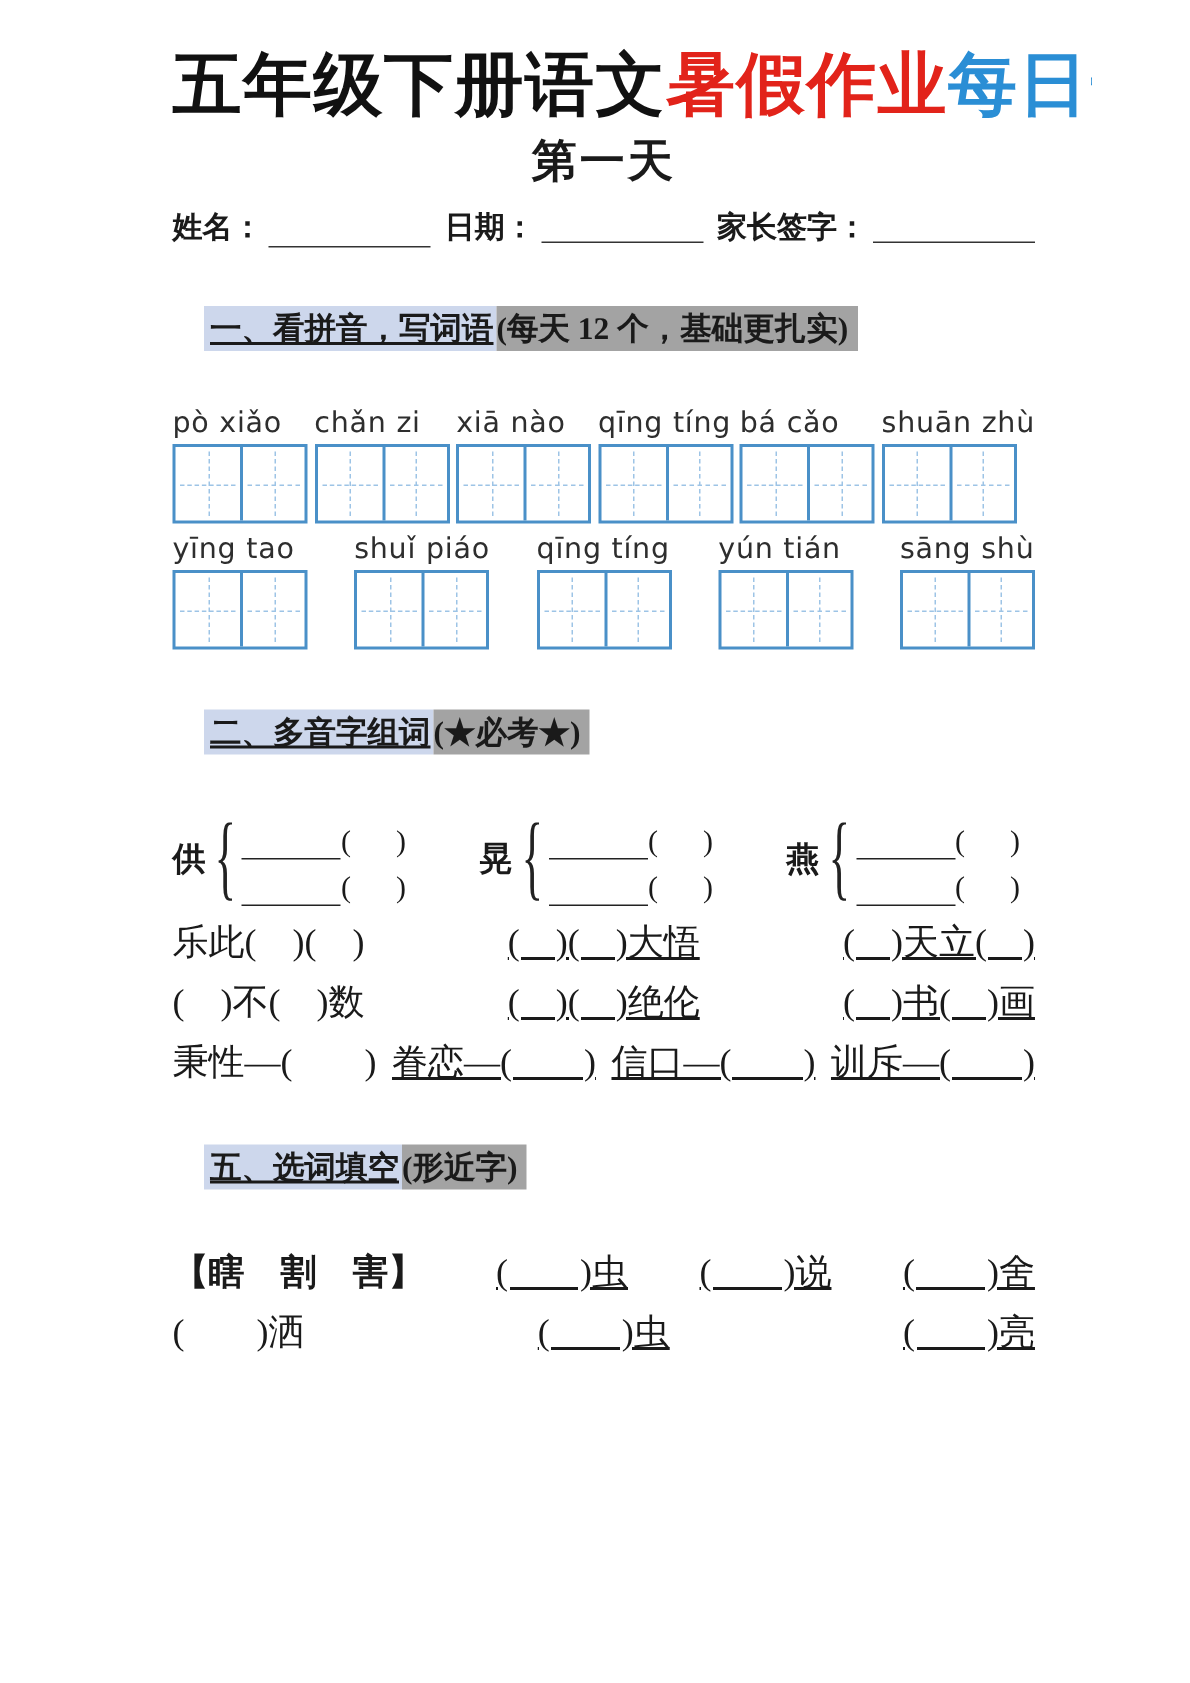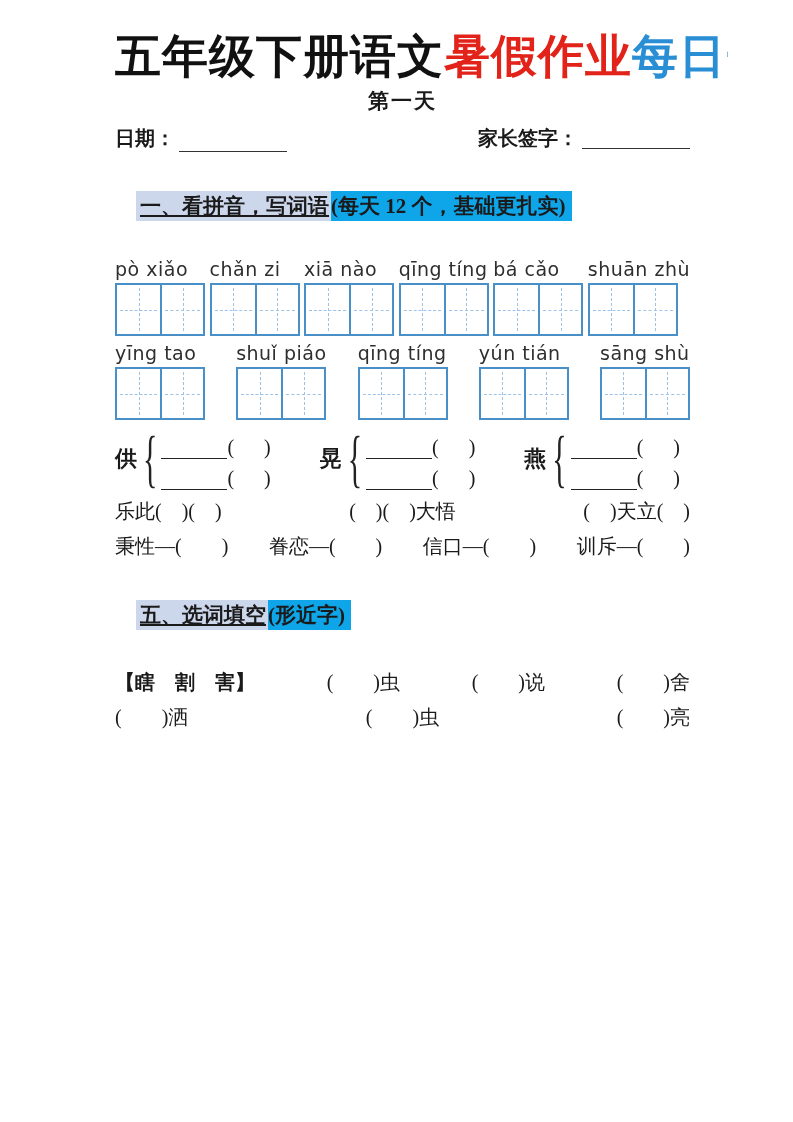--- a/index.html
+++ b/index.html
@@ -10,30 +10,30 @@
     padding:30px 38px 20px 50px;
     font-family:"Liberation Serif","DejaVu Serif",serif;
     color:#1a1a1a;
   }
   
   .title { text-align:center; font-family:"Liberation Sans","DejaVu Sans",sans-serif;
            font-weight:bold; font-size:46px; line-height:1.15; letter-spacing:1px; white-space:nowrap; }
   .title .t-black { color:#111111; }
   .title .t-red   { color:#e2231a; }
   .title .t-blue  { color:#2a8ed5; }
-  .subtitle { text-align:center; font-size:21px; font-weight:bold; margin-top:4px; letter-spacing:2px; }
+  .subtitle { text-align:center; font-size:30px; font-weight:bold; margin-top:4px; letter-spacing:2px; }
   
   .info-row { display:flex; margin-top:10px; font-size:20px; font-weight:bold; }
   .info-field { display:flex; align-items:flex-end; }
   .info-field + .info-field { margin-left:auto;align-items:center; }
   .uline { display:inline-block; width:108px; border-bottom:1.5px solid #333; height:22px; margin-left:4px; }
   
   .sec-head { font-size:21px; font-weight:bold; margin-top:9px; line-height:1.45; white-space:pre-wrap; }
   .hl-blue { background:#cdd7ec; padding:3px 2px 3px 4px;text-decoration:underline; }
-  .hl-pink { background:#0ea5e9; padding:3px 6px 3px 0; }
+  .hl-pink { background:#a3a3a3; padding:3px 6px 3px 0; }
   
   .py-row { display:flex; justify-content:space-between; margin-top:6px; }
   .py-col { display:flex; flex-direction:column; align-items:flex-start; }
   .py-word { font-family:"DejaVu Sans","Liberation Sans",sans-serif; font-size:19px; color:#2e2e2e;
              white-space:nowrap; margin-bottom:3px; letter-spacing:0.5px; }
   .grid { display:flex; border:2px solid #4a90c8; background:#ffffff; }
   .cell { width:43px; height:49px; position:relative; }
   .cell + .cell { border-left:2px solid #4a90c8; }
   .cell::before { content:""; position:absolute; left:50%; top:3px; bottom:3px; border-left:1.5px dashed #9dc4e6; }
   .cell::after  { content:""; position:absolute; top:50%; left:3px; right:3px; border-top:1.5px dashed #9dc4e6; }
@@ -43,37 +43,41 @@
   .mgroup + .mgroup { margin-left:auto; }
   .mchar { font-size:22px; font-weight:bold; }
   .brace { font-size:30px; font-weight:normal; transform:scaleY(2.1); display:inline-block;
            margin:0 4px 0 6px; color:#222; }
   .brace::before { content:"{"; }
   .mlines { display:flex; flex-direction:column; }
   .mline { display:flex; align-items:flex-end; height:31px; font-size:20px; }
   .bline { display:inline-block; width:66px; border-bottom:1.5px solid #222; height:20px; }
   .paren { white-space:pre; font-size:20px; }
   
-  .fill-row { display:flex; margin-top:8px; font-size:20px; }
+  .fill-row { display:flex; margin-top:8px; font-size:24px; }
   .fill-row > span { white-space:pre-wrap; }
-  .fill-row > span + span { margin-left:auto; }
+  .fill-row > span + span { margin-left:auto;text-decoration:underline; }
   .bank { font-weight:bold; }
 </style>
 </head>
 <body>
 
 <div class="sheet">
 
   <div class="title">
     <span class="t-black">五年级下册语文</span><span class="t-red">暑假作业</span><span class="t-blue">每日一练</span>
   </div>
   <div class="subtitle">第一天</div>
 
   <div class="info-row">
     <div class="info-field">
+      <span>姓名：</span>
+      <span class="uline"></span>
+    </div>
+    <div class="info-field">
       <span>日期：</span>
       <span class="uline"></span>
     </div>
     <div class="info-field">
       <span>家长签字：</span>
       <span class="uline"></span>
     </div>
   </div>
 
   <div class="sec-head">
@@ -156,20 +160,23 @@
     </div>
     <div class="py-col">
       <span class="py-word">sāng shù</span>
       <div class="grid">
           <div class="cell"></div>
           <div class="cell"></div>
         </div>
     </div>
   </div>
 
+  <div class="sec-head">
+    <span class="hl-blue">二、多音字组词</span><span class="hl-pink">(★必考★)</span>
+  </div>
 
   <div class="poly-row">
     <div class="mgroup">
       <span class="mchar">供</span>
       <span class="brace"></span>
       <div class="mlines">
         <div class="mline">
             <span class="bline"></span>
             <span class="paren">(      )</span>
           </div>
@@ -207,20 +214,25 @@
           </div>
       </div>
     </div>
   </div>
 
   <div class="fill-row">
     <span>乐此(　)(　)</span>
     <span>(　)(　)大悟</span>
     <span>(　)天立(　)</span>
   </div>
+  <div class="fill-row">
+    <span>(　)不(　)数</span>
+    <span>(　)(　)绝伦</span>
+    <span>(　)书(　)画</span>
+  </div>
 
   <div class="fill-row">
     <span>秉性—(　　)</span>
     <span>眷恋—(　　)</span>
     <span>信口—(　　)</span>
     <span>训斥—(　　)</span>
   </div>
 
   <div class="sec-head">
     <span class="hl-blue">五、选词填空</span><span class="hl-pink">(形近字)</span>

